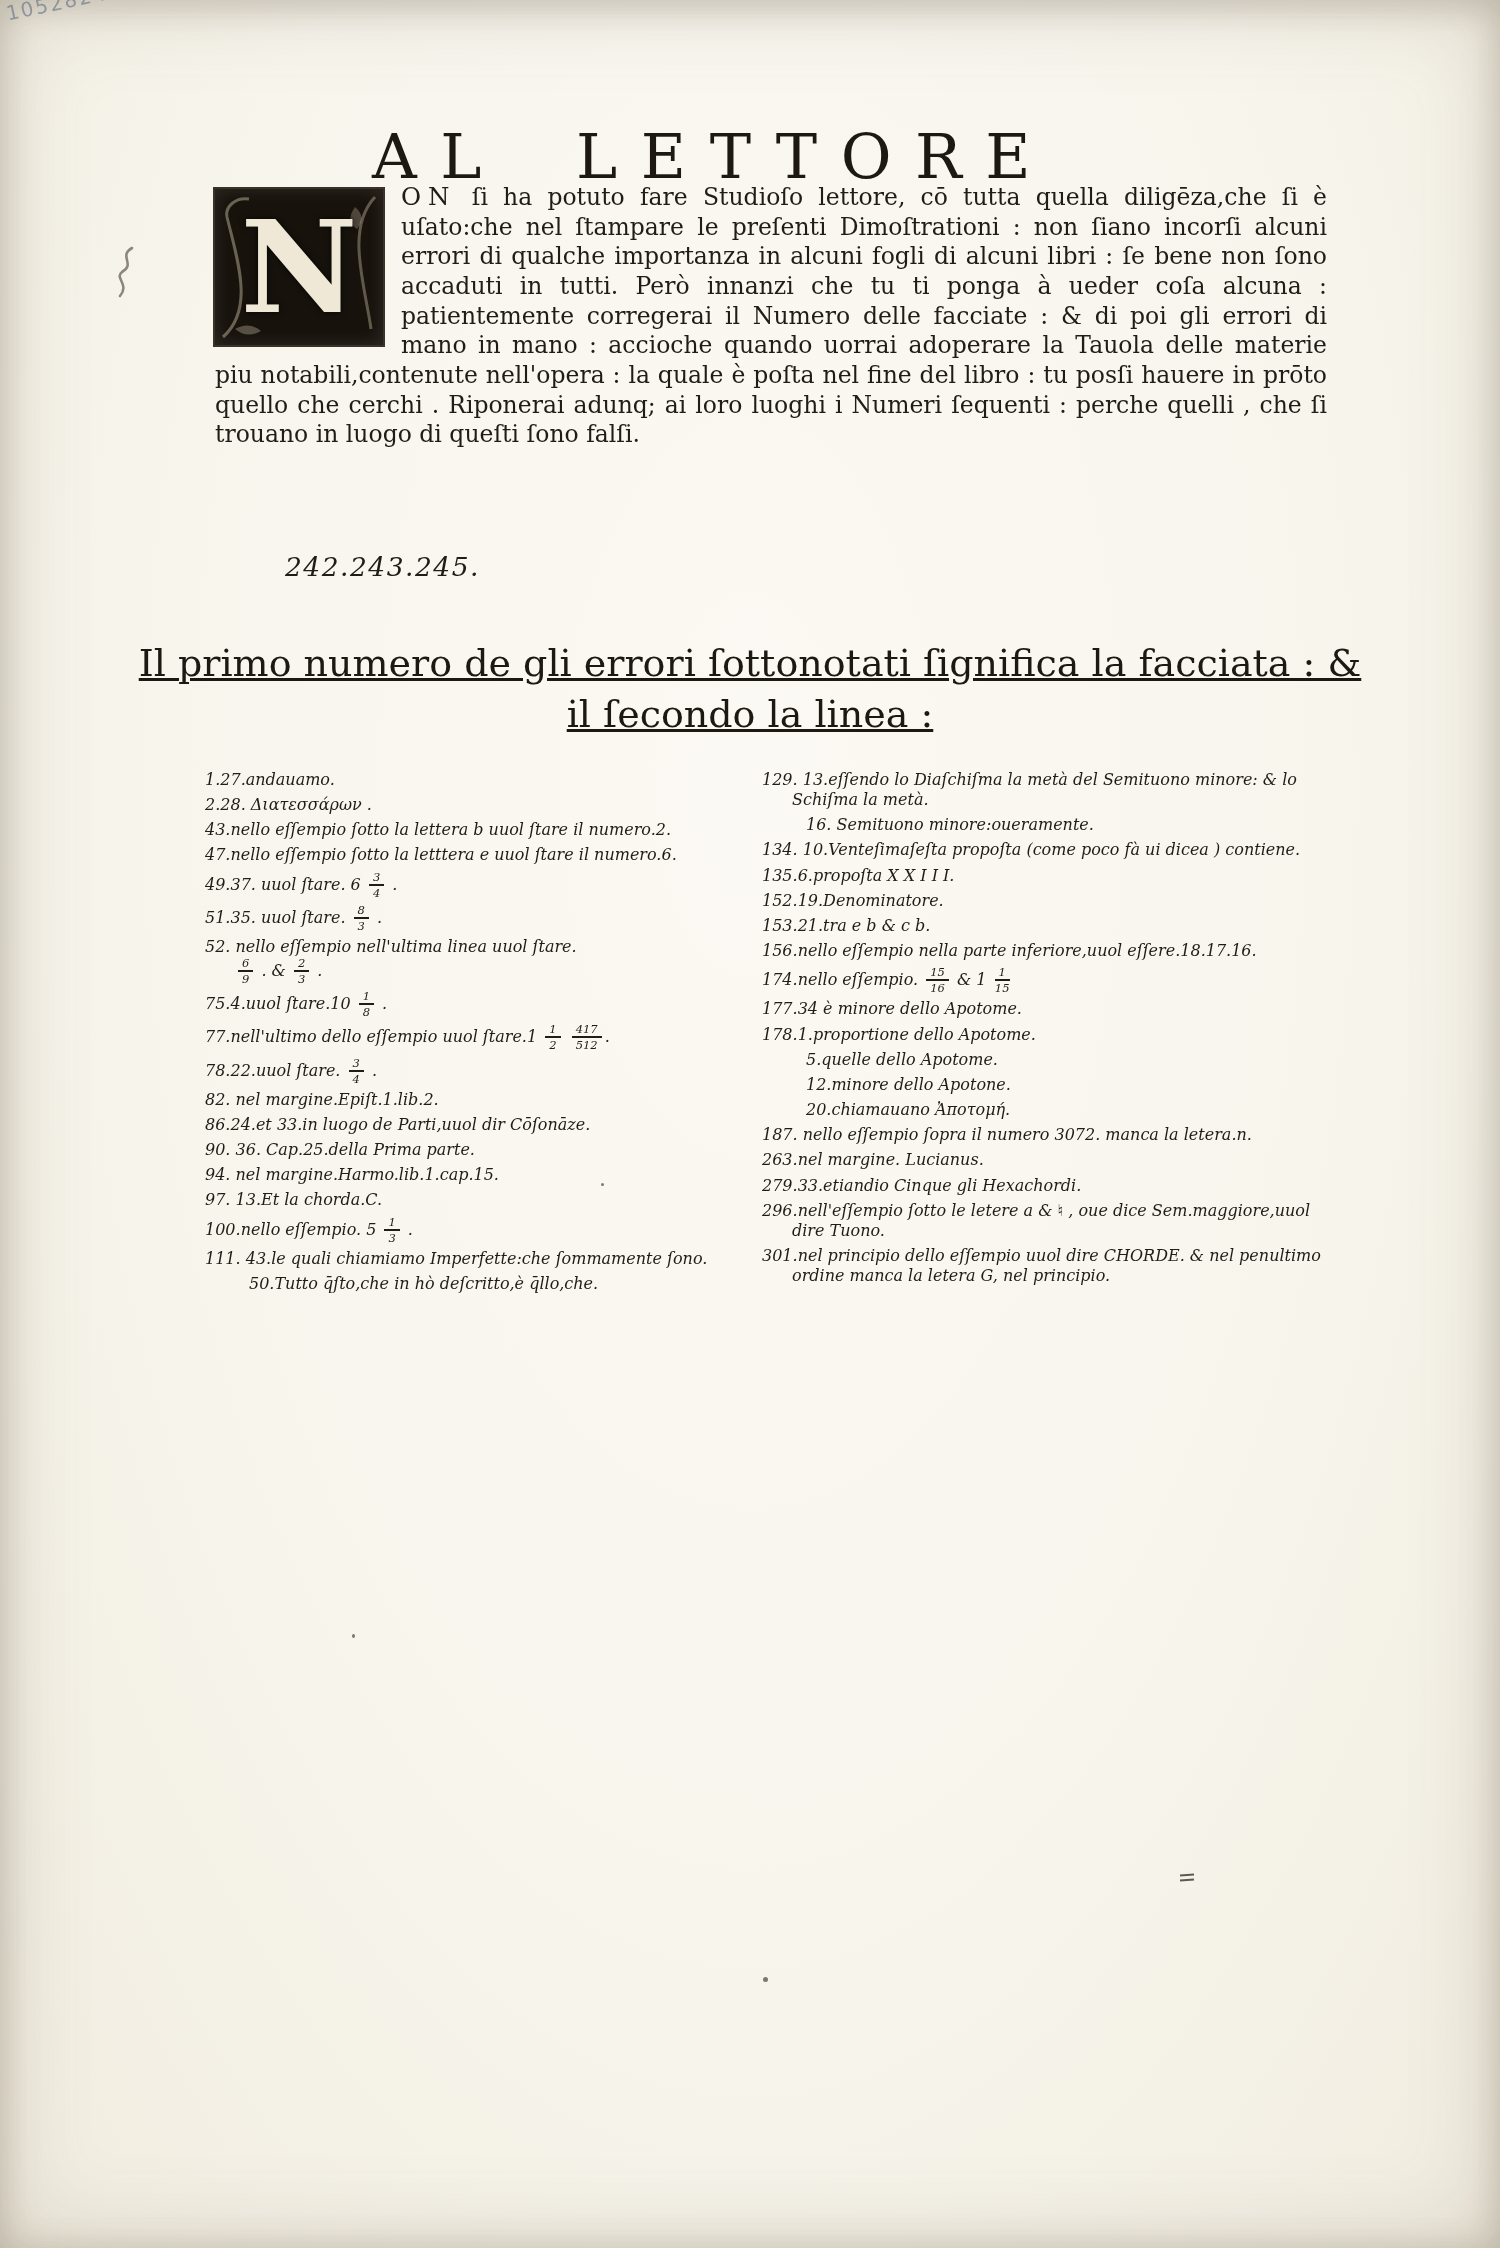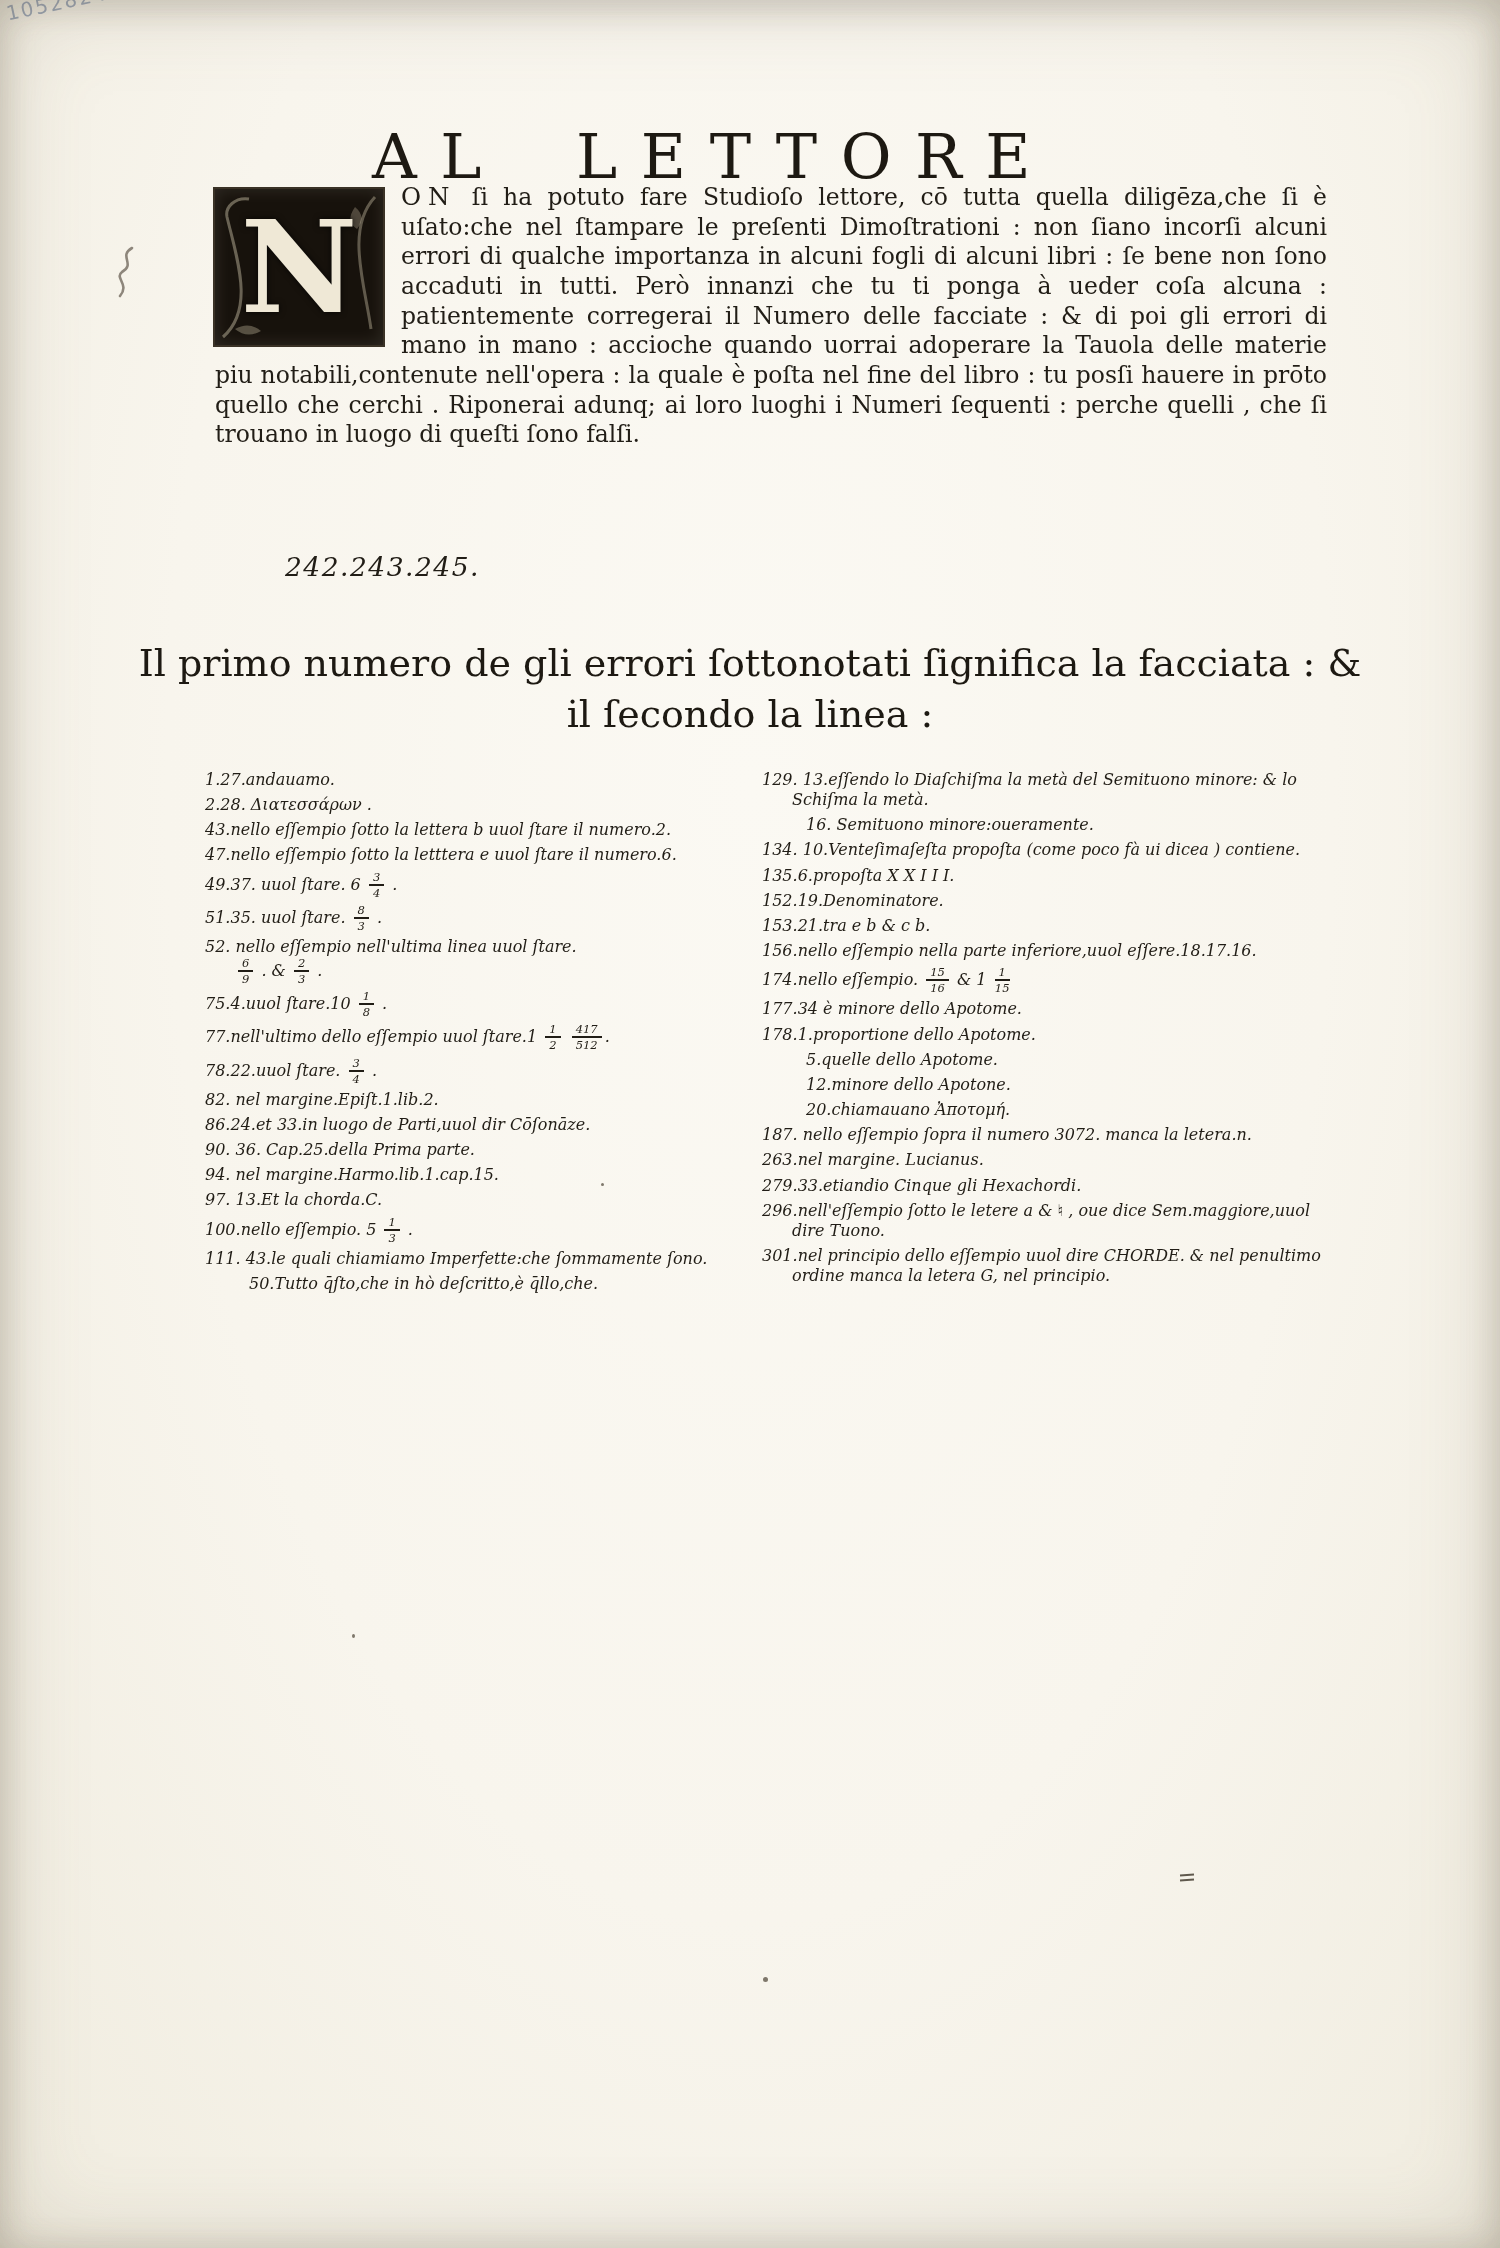--- a/index.html
+++ b/index.html
@@ -52,21 +52,21 @@
     text-shadow:0 0 6px rgba(0,0,0,.8);
   }
   .lead{letter-spacing:7px;font-size:24.5px;}
   .numbers{
     position:absolute;top:546px;left:205px;width:1130px;
     font-size:26.5px;letter-spacing:1.5px;word-spacing:5px;
   }
   .numbers .line2{margin-left:80px;margin-top:5px;font-style:italic;}
   .subhead{
     position:absolute;top:638px;left:85px;width:1330px;
-    text-align:center;font-size:38px;line-height:1.34;color:#1d1912;
+    text-align:center;font-size:38px;line-height:1.34;color:#1d1912;text-decoration:underline;
   }
   .columns{
     position:absolute;top:770px;left:205px;width:1135px;
     display:flex;gap:52px;
   }
   .col{font-style:italic;font-size:16px;line-height:1.26;}
   .col.left{width:505px;flex:none;}
   .col.right{flex:1;}
   .entry{padding-left:30px;text-indent:-30px;margin-bottom:5px;}
   .entry.ind{margin-left:44px;}

